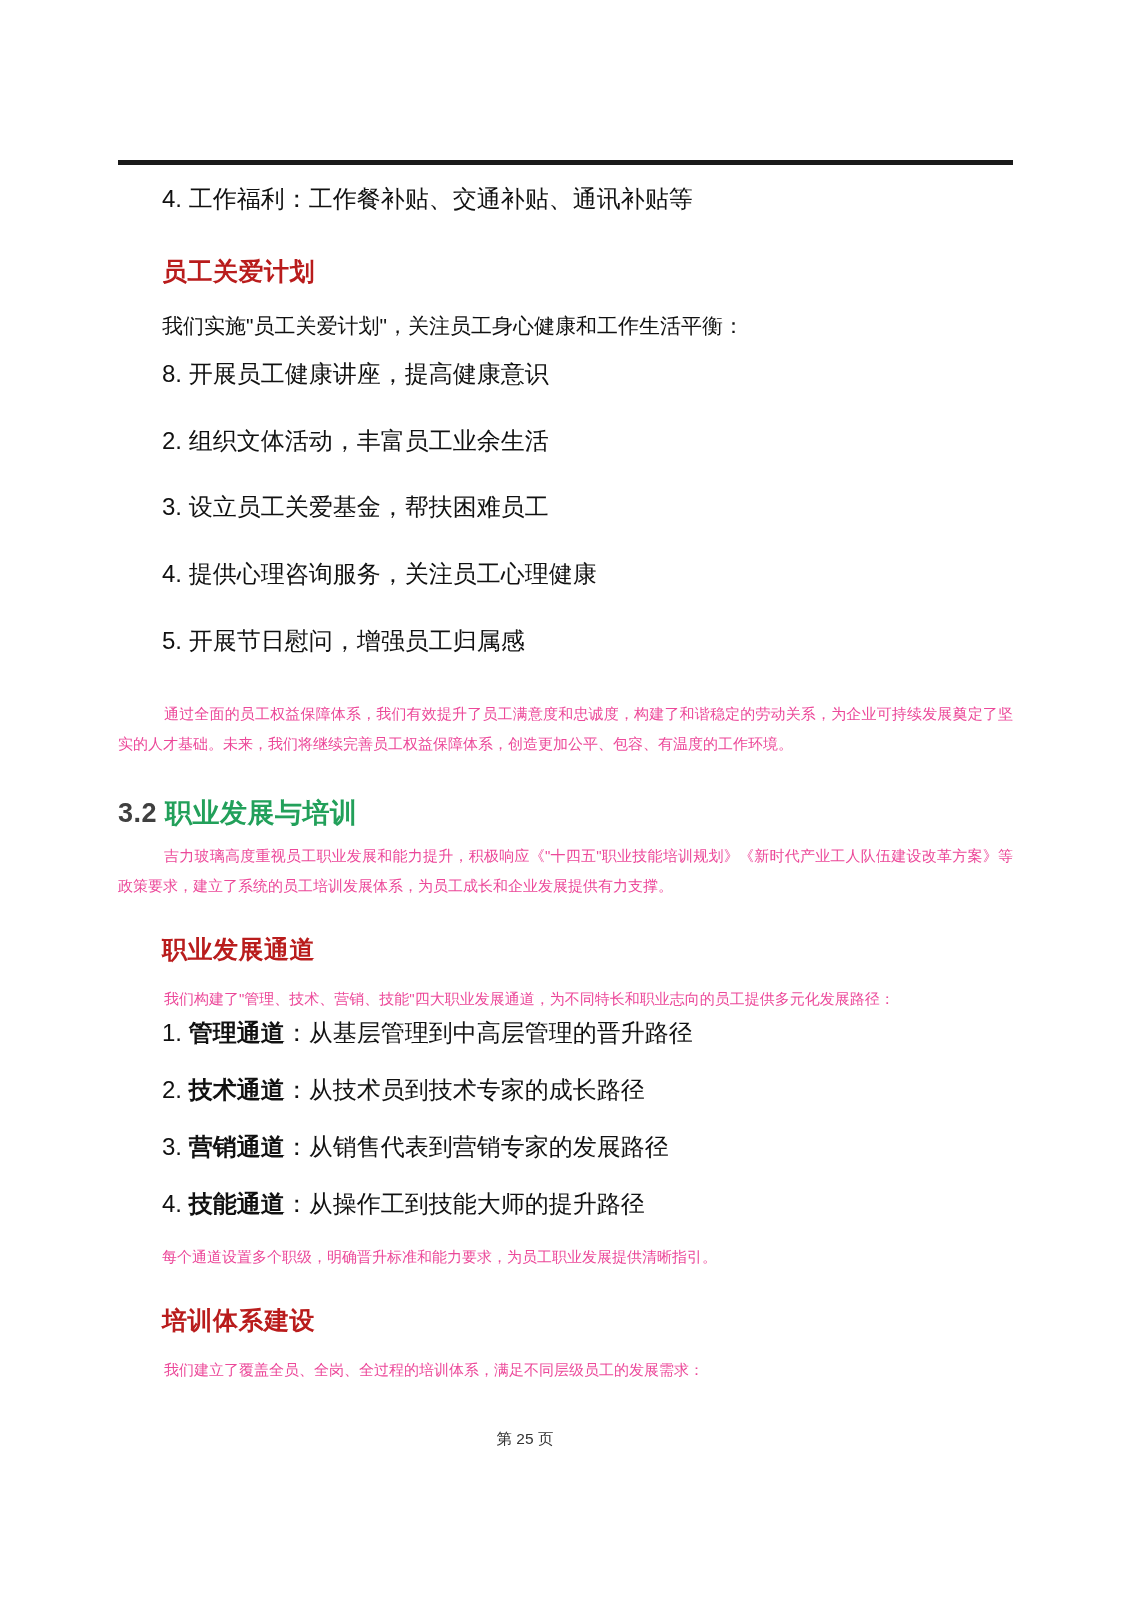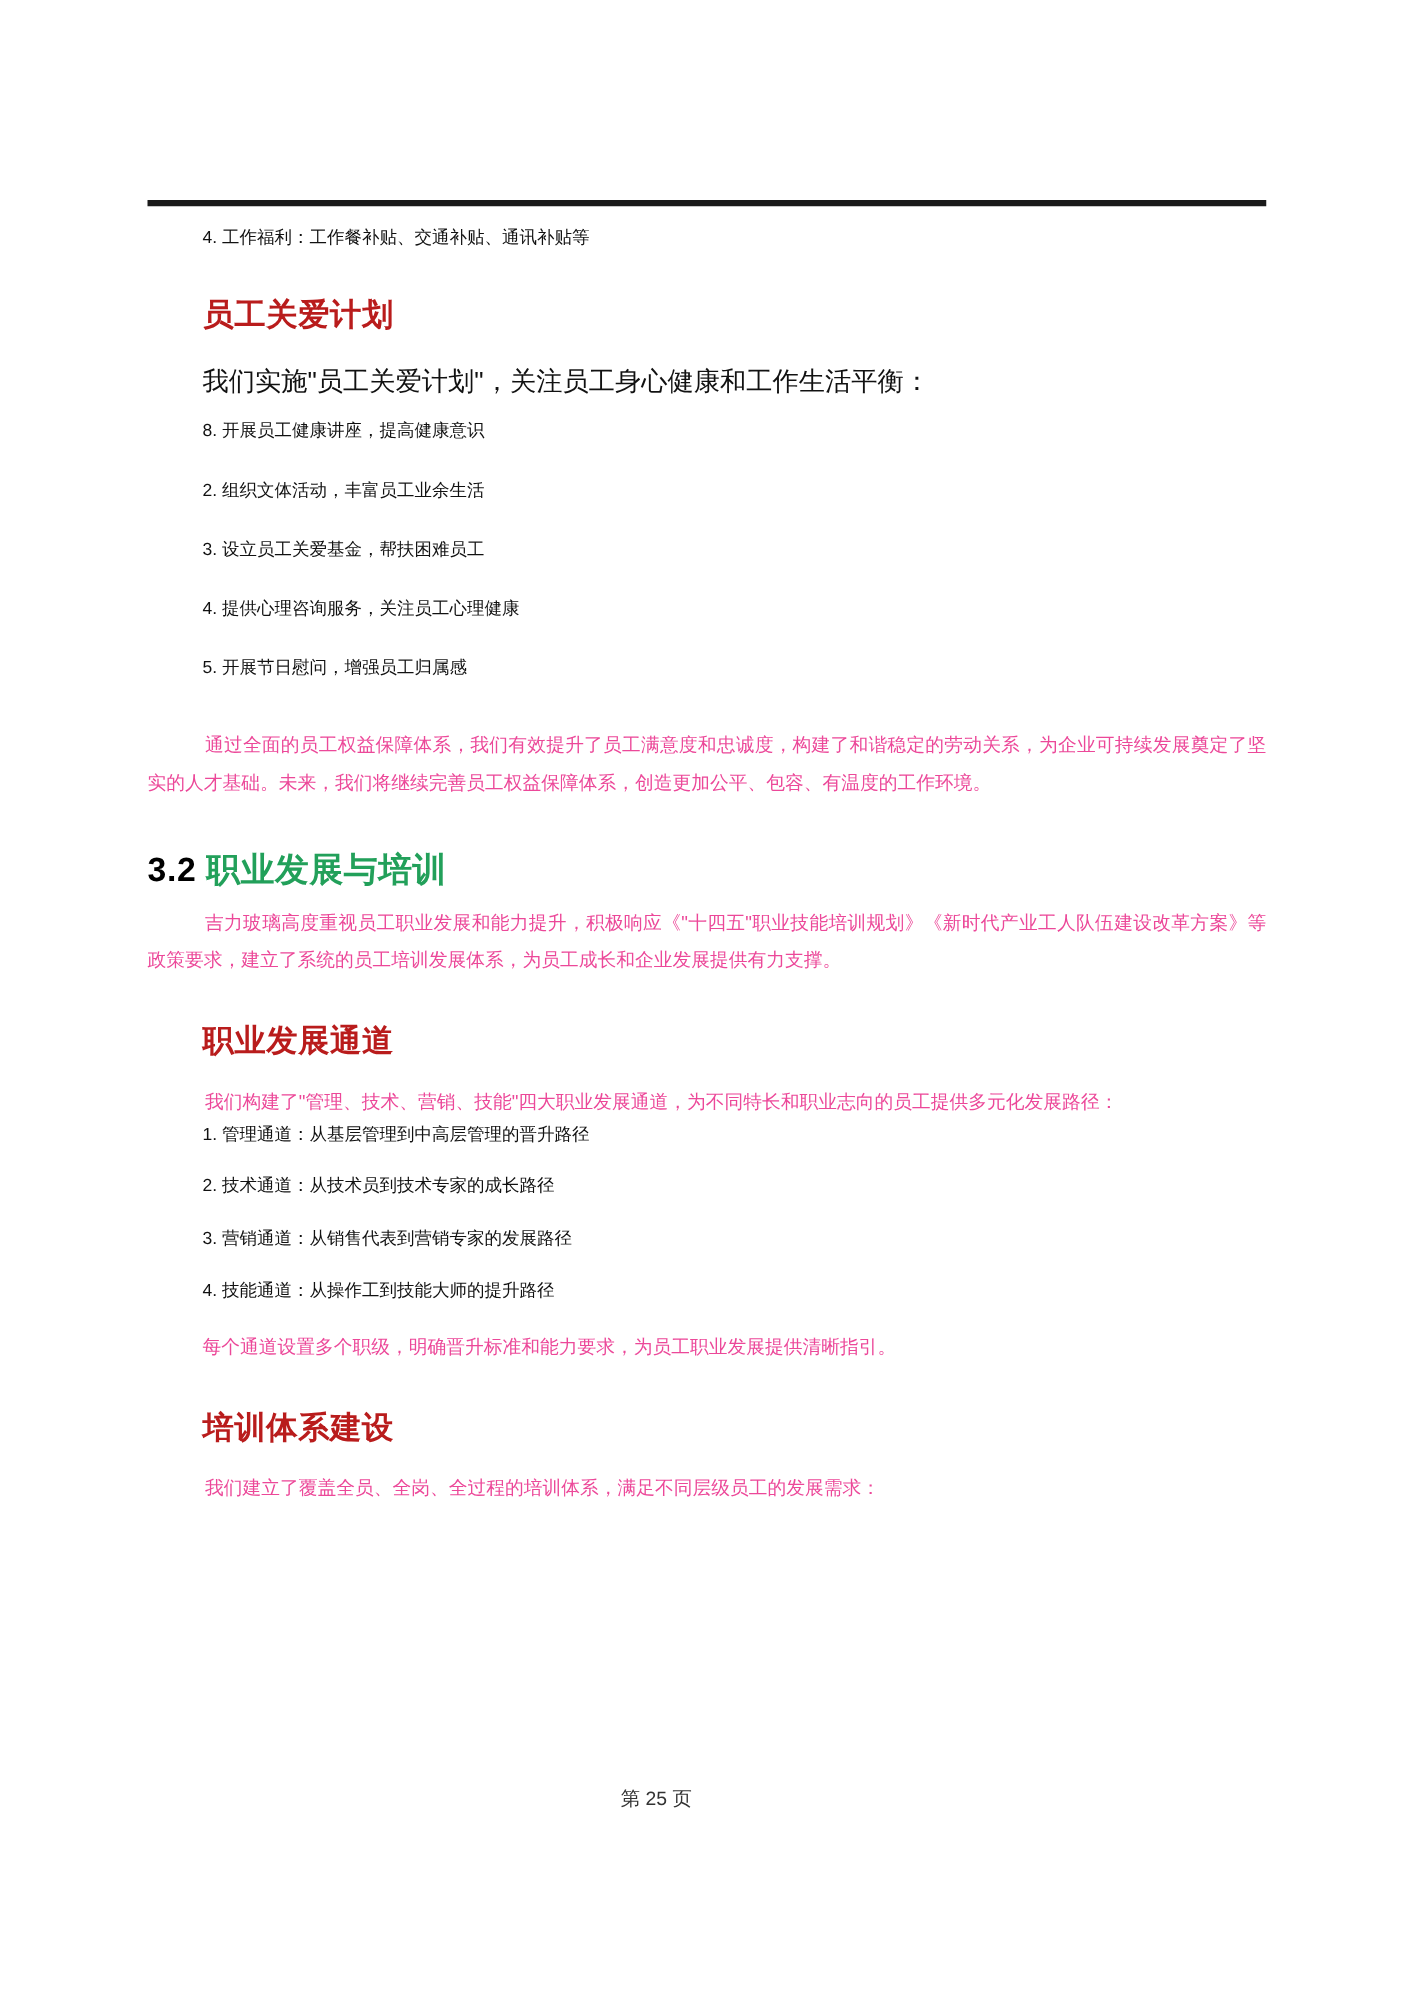--- a/index.html
+++ b/index.html
@@ -50,21 +50,21 @@
     font-size: 21px;
     line-height: 1.95;
     color: #111111;
     margin: 0 0 4px 0;
     text-align: justify;
   }
   .para.indent {
     text-indent: 44px;
   }
   .li-line {
-    font-size: 14px;
+    font-size: 24px;
     line-height: 1.95;
     color: #111111;
     margin: 0;
     padding-left: 44px;
   }
   .li-line.compact {
     line-height: 1.55;
   }
   .item-spaced {
     margin-bottom: 20px;
@@ -77,36 +77,36 @@
     letter-spacing: 0.5px;
   }
   .h-section {
     font-size: 27px;
     font-weight: bold;
     color: #22a05a;
     margin: 36px 0 10px 0;
     letter-spacing: 0.5px;
   }
   .h-section .num {
-    color: #000000;
+    color: #404040;
     text-align: right;
   }
   .body-para {
     font-size: 15px;
     line-height: 2.0;
     color: #ec4899;
     margin: 0;
     text-align: justify;
     text-indent: 46px;
   }
   .body-para.noindent {
     text-indent: 0;
   }
   .bold-label {
-    font-weight: normal;
+    font-weight: bold;
   }
   .footer {
     position: absolute;
     bottom: 150px;
     left: 0;
     width: 1050px;
     text-align: center;
     font-size: 15.5px;
     color: #333333;
   }

